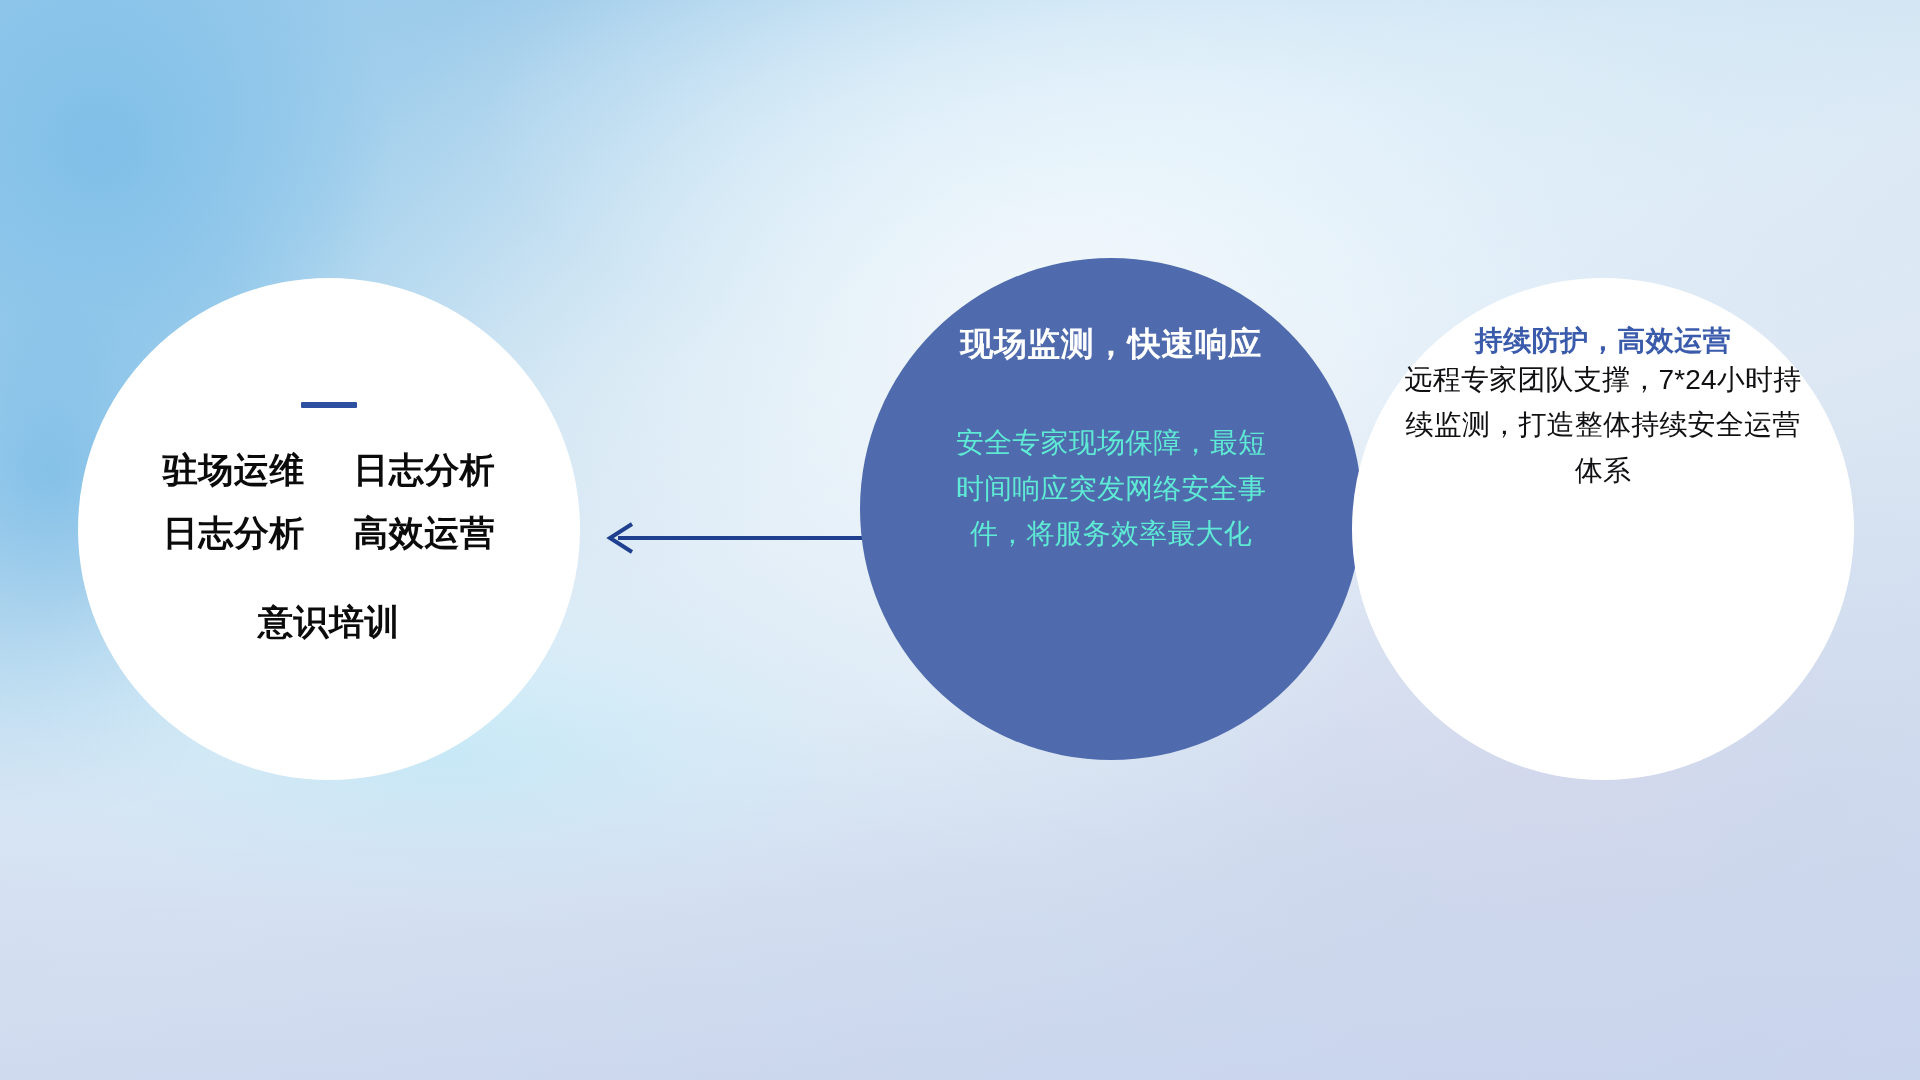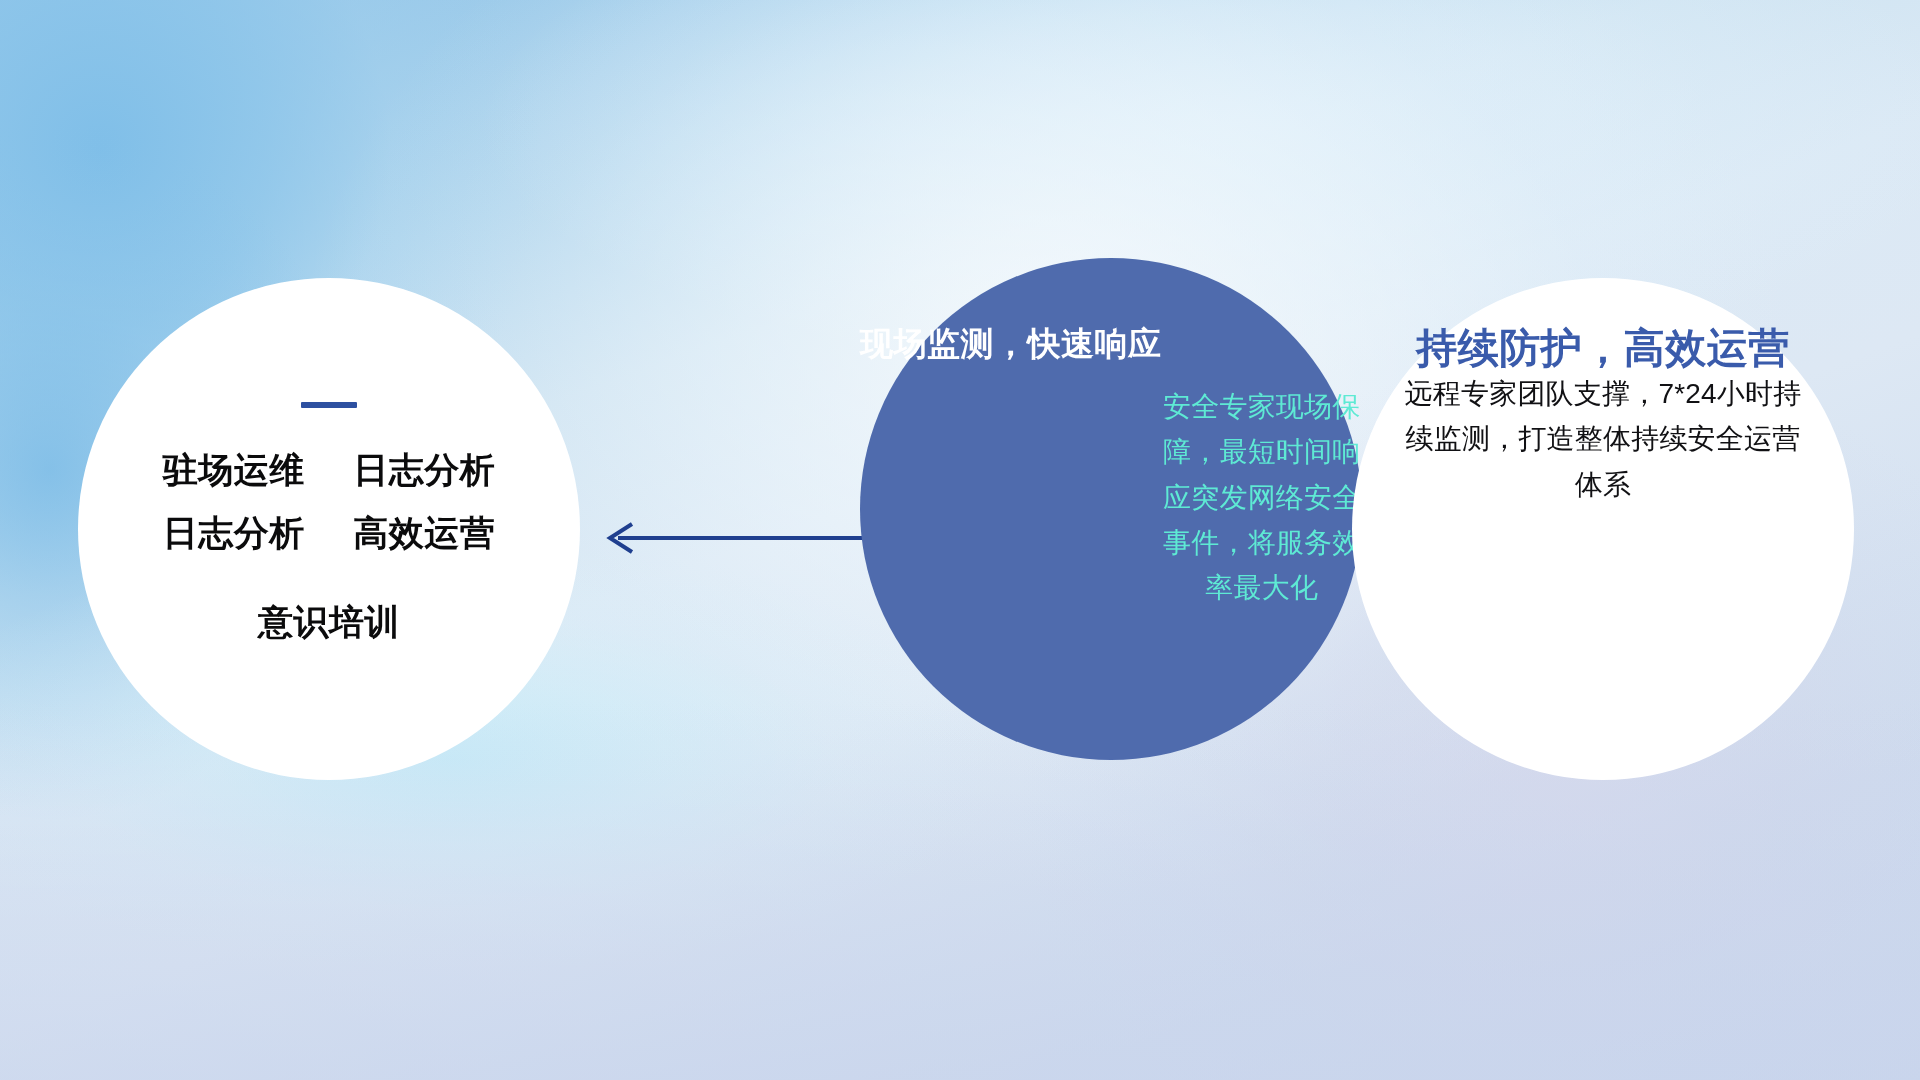--- a/index.html
+++ b/index.html
@@ -162,21 +162,22 @@
   }
   .left-line .gap { display: inline-block; width: 28px; }
   .left-line-3 { margin-top: 26px; }
 
   
   .mid-inner {
     position: absolute;
     left: 0; top: 0;
     width: 502px; height: 502px;
     display: flex;
-    flex-direction: row;
+    flex-direction: column;
+    align-items: center;
     padding-top: 68px;
     box-sizing: border-box;
   }
   .mid-title {
     font-size: 33px;
     font-weight: 700;
     color: #ffffff;
     white-space: nowrap;
     letter-spacing: 0.5px;
     line-height: 1.1;
@@ -197,21 +198,21 @@
     position: absolute;
     left: 0; top: 0;
     width: 502px; height: 502px;
     display: flex;
     flex-direction: column;
     align-items: center;
     padding-top: 48px;
     box-sizing: border-box;
   }
   .right-title {
-    font-size: 41px;
+    font-size: 28px;
     font-weight: 700;
     color: #3a5bab;
     white-space: nowrap;
     letter-spacing: 0.5px;
     line-height: 1.1;
   }
   .right-body {
     width: 400px;
     font-size: 28px;
     font-weight: 400;

